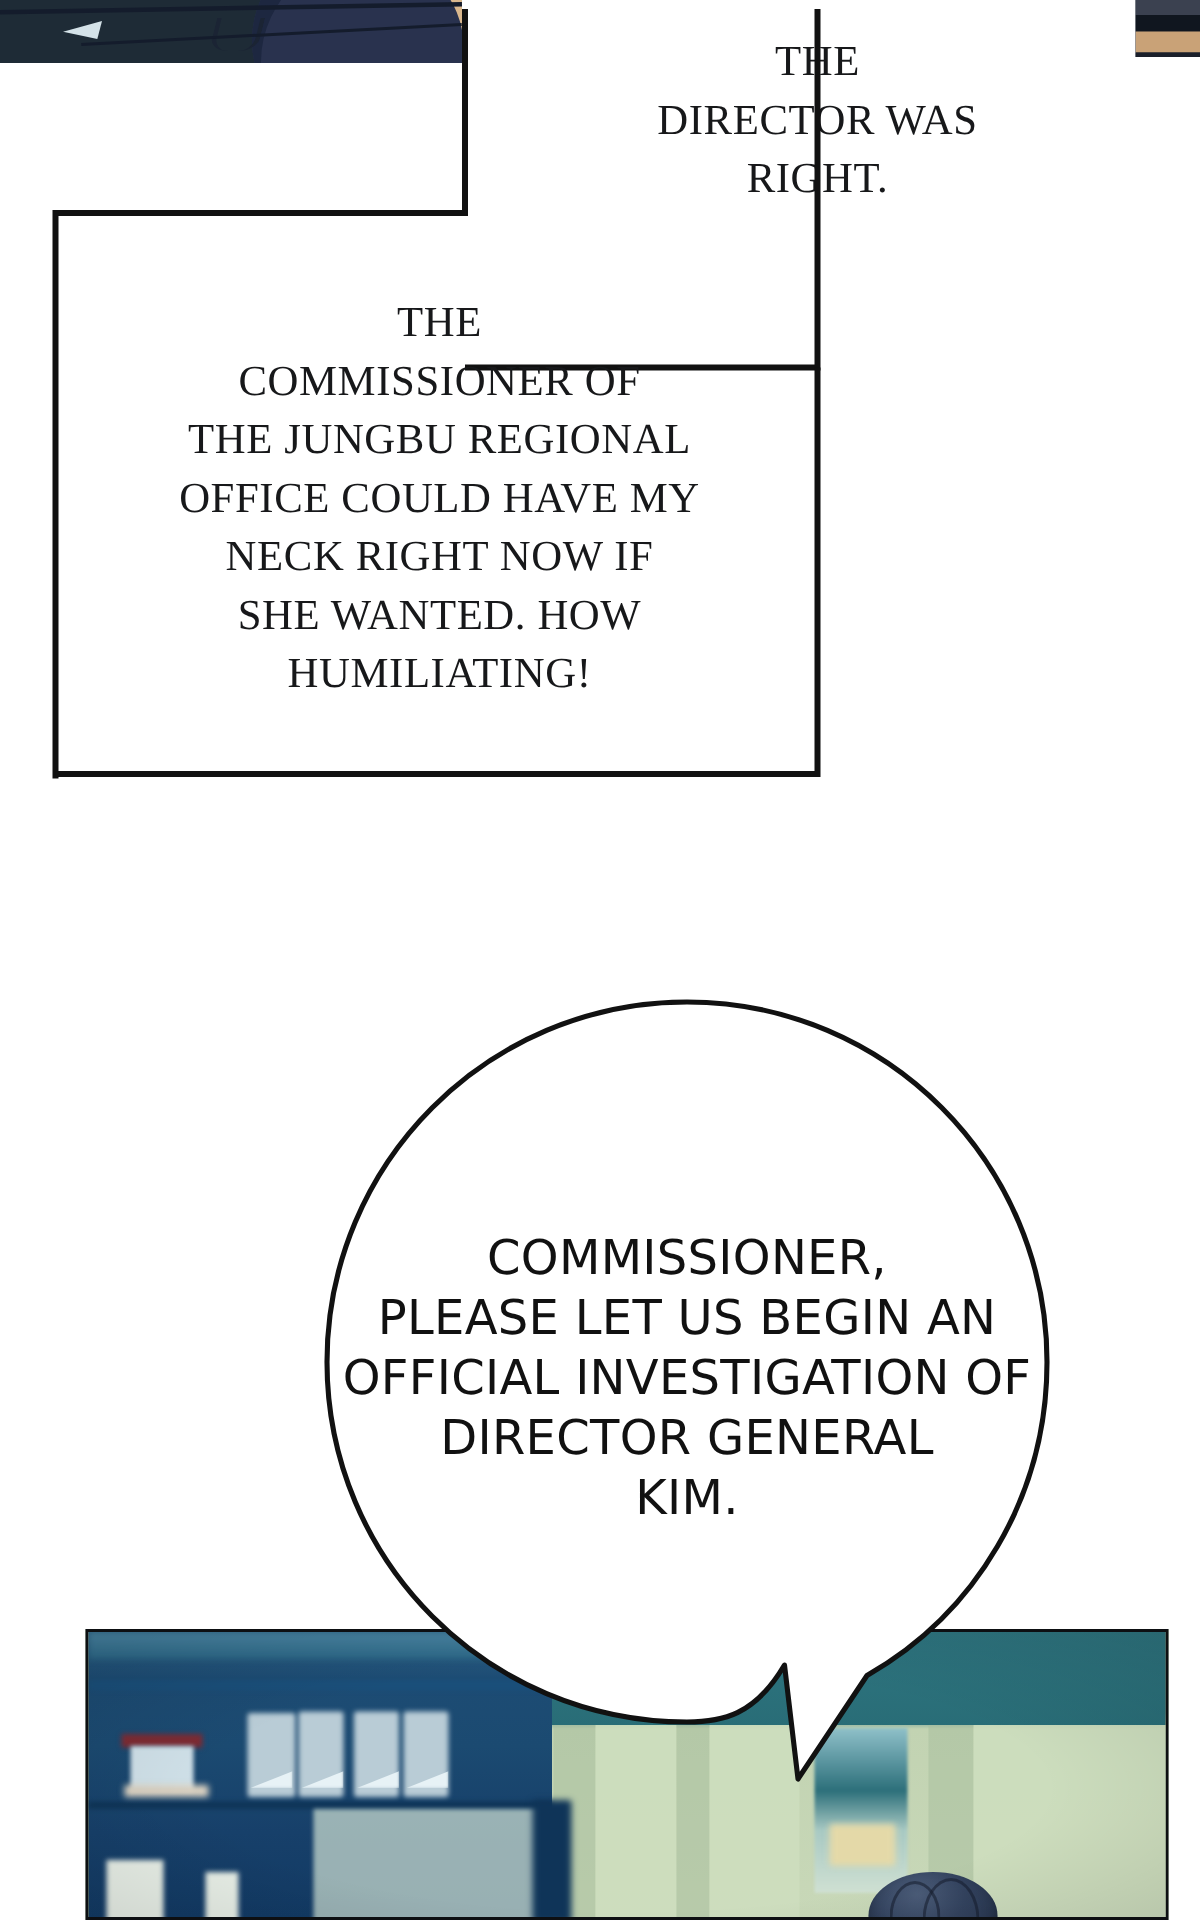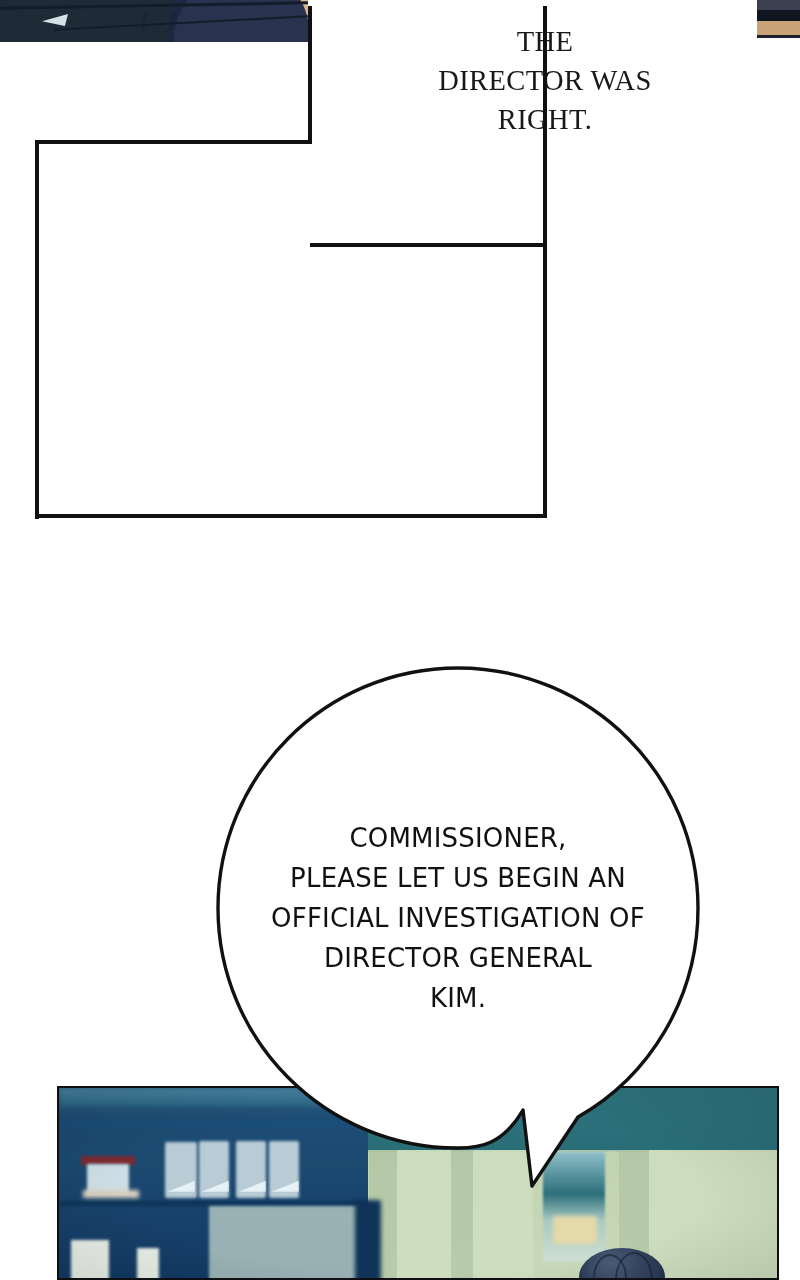--- a/index.html
+++ b/index.html
@@ -149,21 +149,21 @@
   }
   .balloon svg { display:block; width:100%; height:100%; overflow: visible; }
 
   .balloon-text {
     position: absolute;
     left: 228px;
     top: 818px;
     width: 460px;
     text-align: center;
     font-family: "DejaVu Sans", sans-serif;
-    font-size: 26px;
+    font-size: 32px;
     line-height: 40px;
     letter-spacing: 0.2px;
     color: #111111;
     white-space: pre-line;
     z-index: 8;
   }
 
   
   .art-bottom {
     position: absolute;
@@ -317,20 +317,27 @@
 DIRECTOR WAS
 RIGHT.</div>
 
   <div class="caption-box">
     <svg viewBox="0 0 514 382" preserveAspectRatio="none" aria-hidden="true">
       <path d="M 3 382 L 3 5 L 276 5 L 276 -131 M 511 -131 L 511 108 L 276 108" fill="none" stroke="#111111" stroke-width="4" stroke-linejoin="miter"></path>
       <path d="M 3 379 L 511 379 L 511 108" fill="none" stroke="#111111" stroke-width="4" stroke-linejoin="miter"></path>
     </svg>
   </div>
 
+  <div class="caption-text">THE
+COMMISSIONER OF
+THE JUNGBU REGIONAL
+OFFICE COULD HAVE MY
+NECK RIGHT NOW IF
+SHE WANTED. HOW
+HUMILIATING!</div>
 
   <div class="art-bottom">
 
     <div class="ab-layer ab-right-wall"></div>
     <div class="ab-layer ab-right-top"></div>
 
     <div class="ab-col" style="left:310px;top:62px;width:28px;height:132px;"></div>
     <div class="ab-col-light" style="left:338px;top:62px;width:54px;height:132px;"></div>
     <div class="ab-col" style="left:392px;top:62px;width:22px;height:132px;"></div>
     <div class="ab-col-light" style="left:414px;top:62px;width:60px;height:132px;"></div>

